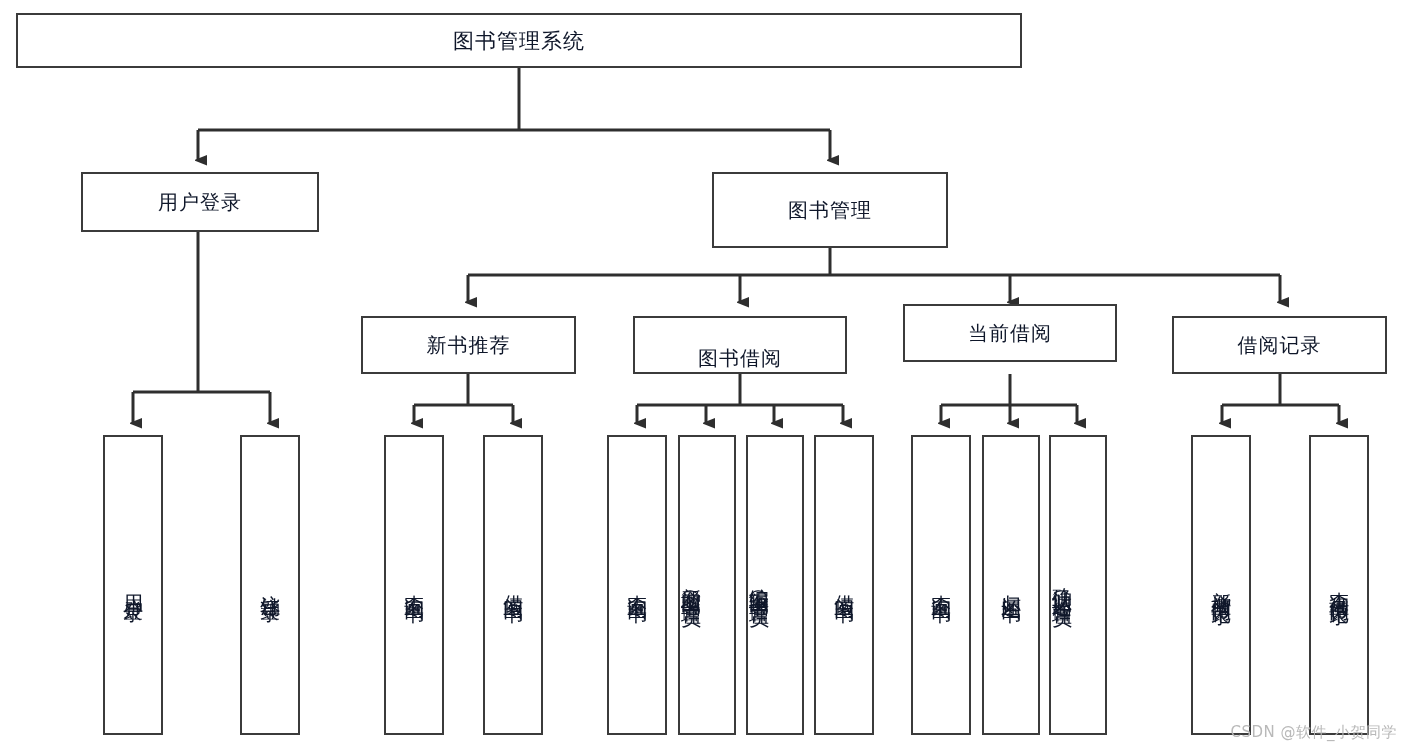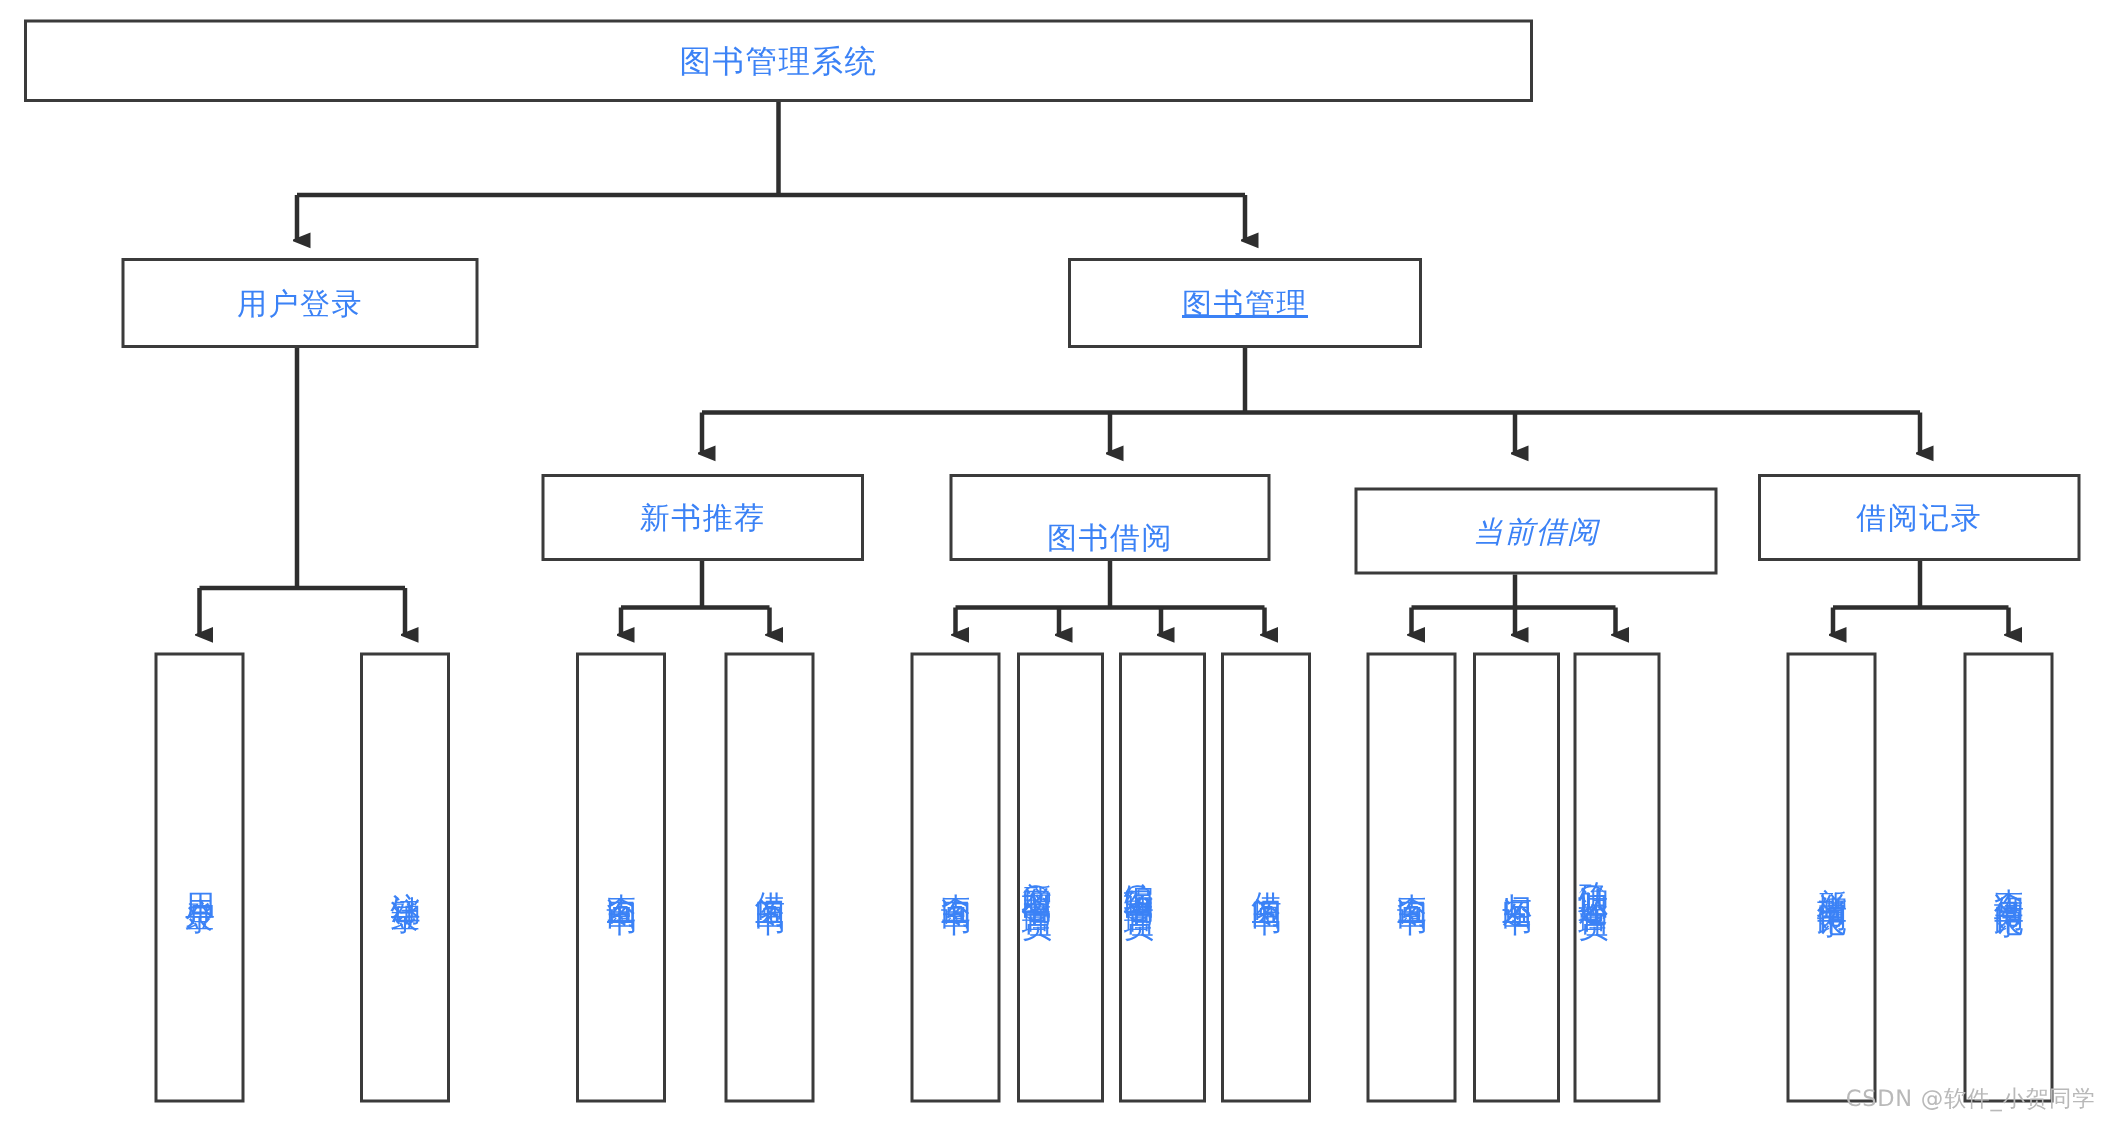--- a/index.html
+++ b/index.html
@@ -27,21 +27,21 @@
     pointer-events: none;
   }
   .node {
     position: absolute;
     box-sizing: border-box;
     background: #ffffff;
     border: 2.5px solid #3b3b3b;
     display: flex;
     align-items: center;
     justify-content: center;
-    color: #3b82f6;
+    color: #0f172a;
   }
   .node.level0 {
     font-size: 21px;
   }
   .node.level1,
   .node.level2 {
     font-size: 20px;
   }
   .node.leaf {
     font-size: 20px;
@@ -132,33 +132,33 @@
   </svg>
 
   <div class="node level0" style="left:16px; top:13px; width:1006px; height:55px;">
     <span class="htext">图书管理系统</span>
   </div>
 
   <div class="node level1" style="left:81px; top:172px; width:238px; height:60px;">
     <span class="htext">用户登录</span>
   </div>
 
-  <div class="node level1" style="left:712px; top:172px; width:236px; height:60px;text-decoration:underline;">
+  <div class="node level1" style="left:712px; top:172px; width:236px; height:76px;">
     <span class="htext">图书管理</span>
   </div>
 
   <div class="node level2" style="left:361px; top:316px; width:215px; height:58px;">
     <span class="htext">新书推荐</span>
   </div>
 
   <div class="node level2" style="left:633px; top:316px; width:214px; height:58px;align-items:flex-end;">
     <span class="htext">图书借阅</span>
   </div>
 
-  <div class="node level2" style="left:903px; top:325px; width:242px; height:58px;font-style:italic;">
+  <div class="node level2" style="left:903px; top:304px; width:214px; height:58px;">
     <span class="htext">当前借阅</span>
   </div>
 
   <div class="node level2" style="left:1172px; top:316px; width:215px; height:58px;text-align:right;">
     <span class="htext">借阅记录</span>
   </div>
 
   <div class="node leaf mid" style="left:103px; top:435px; width:60px; height:300px;">
     <span class="vtext">用户登录</span>
   </div>

